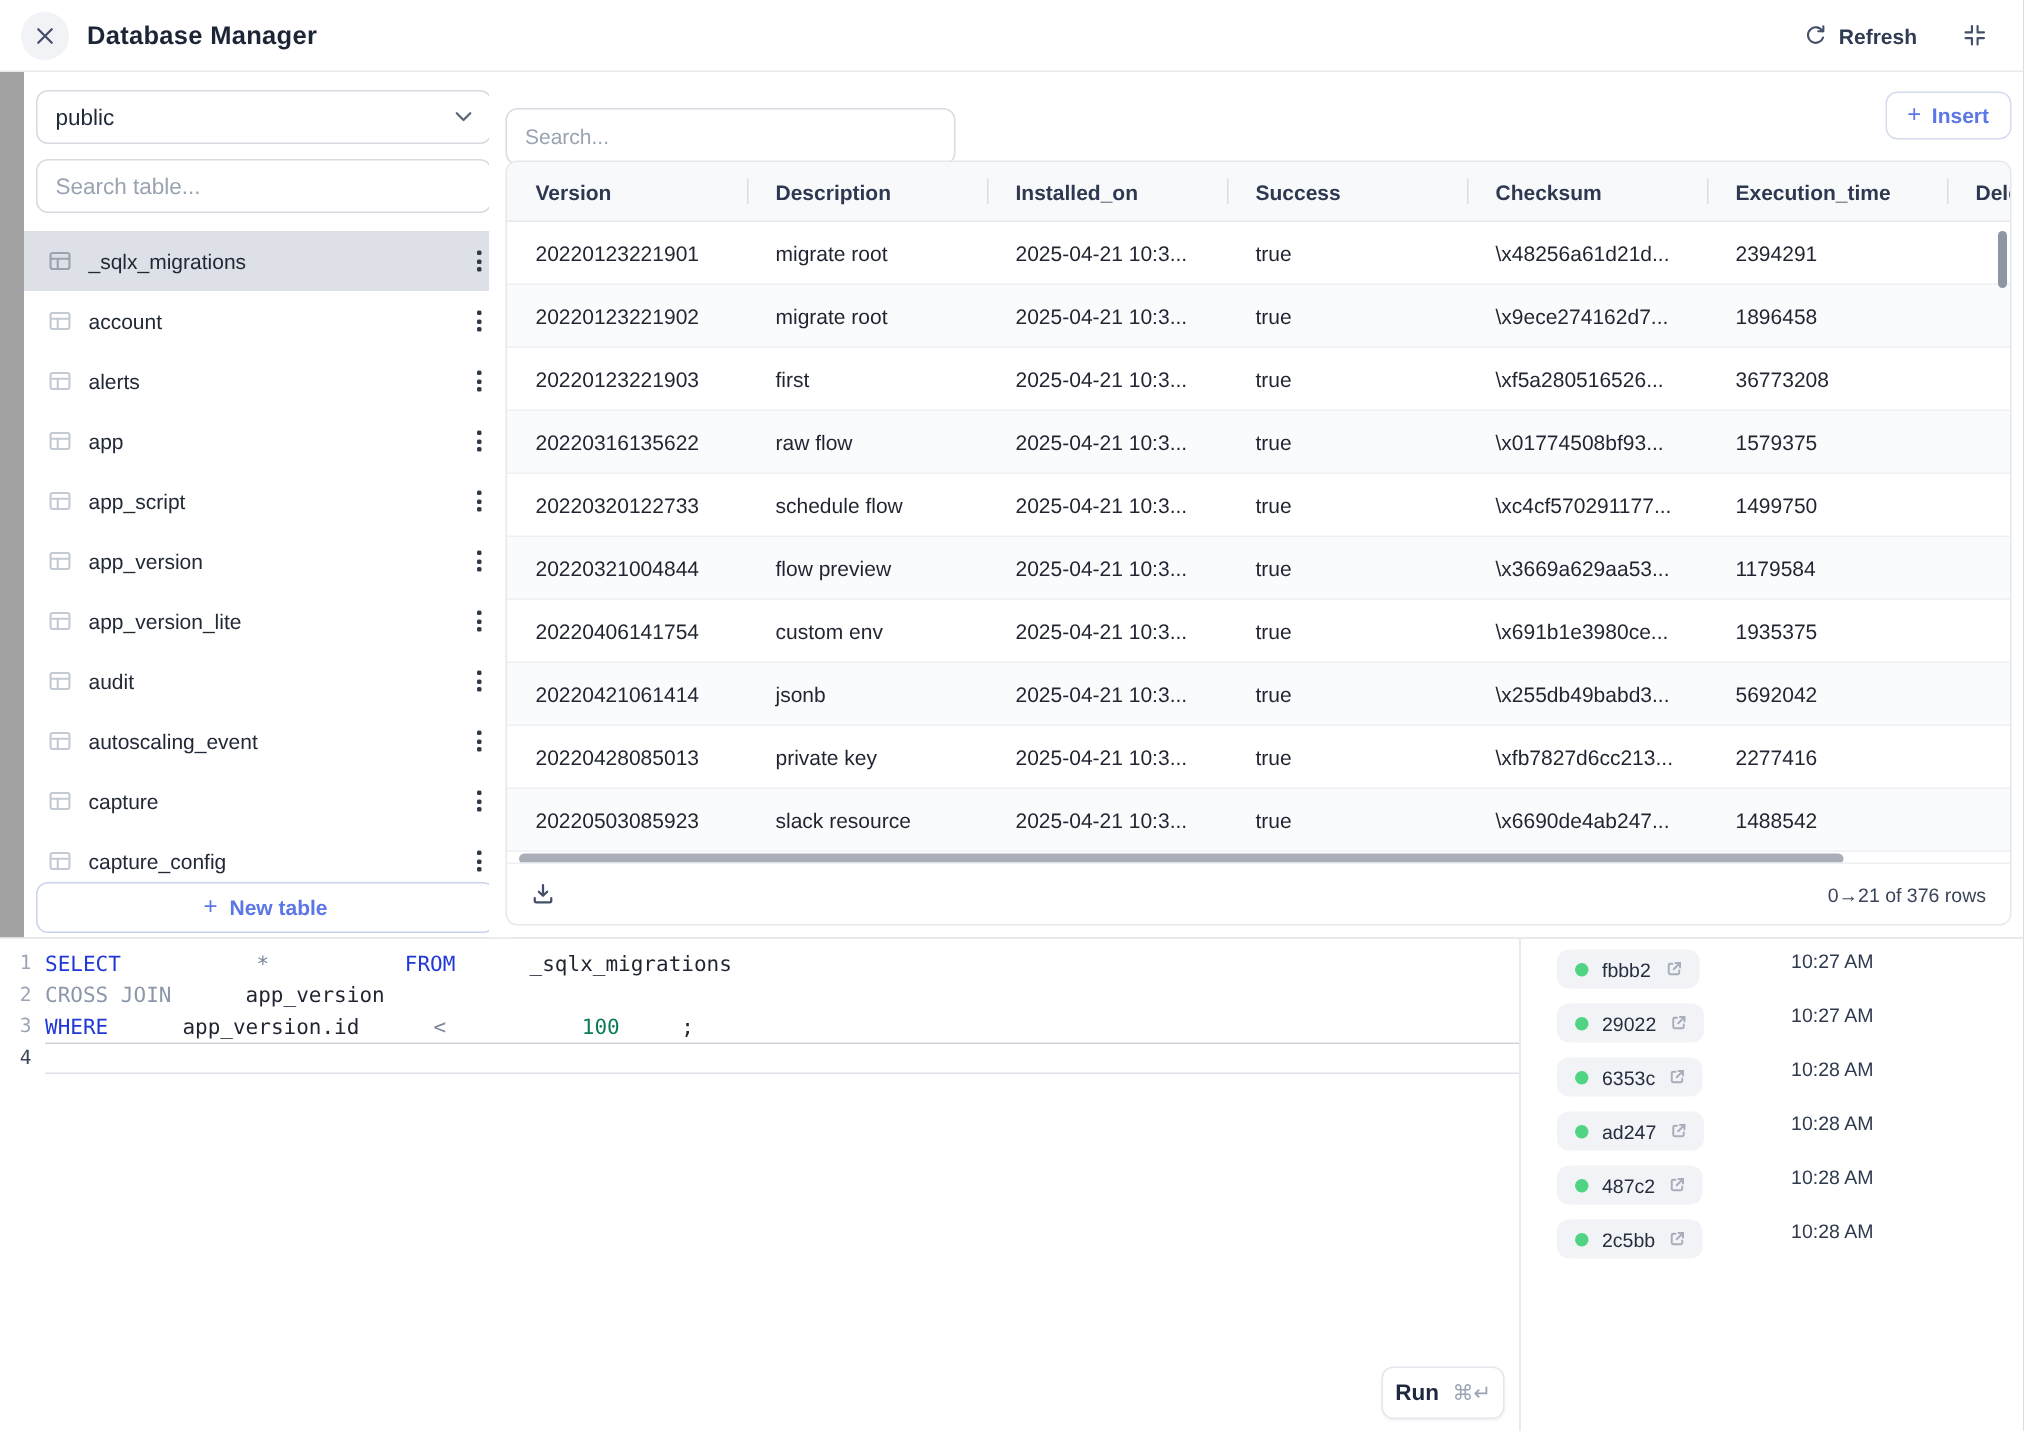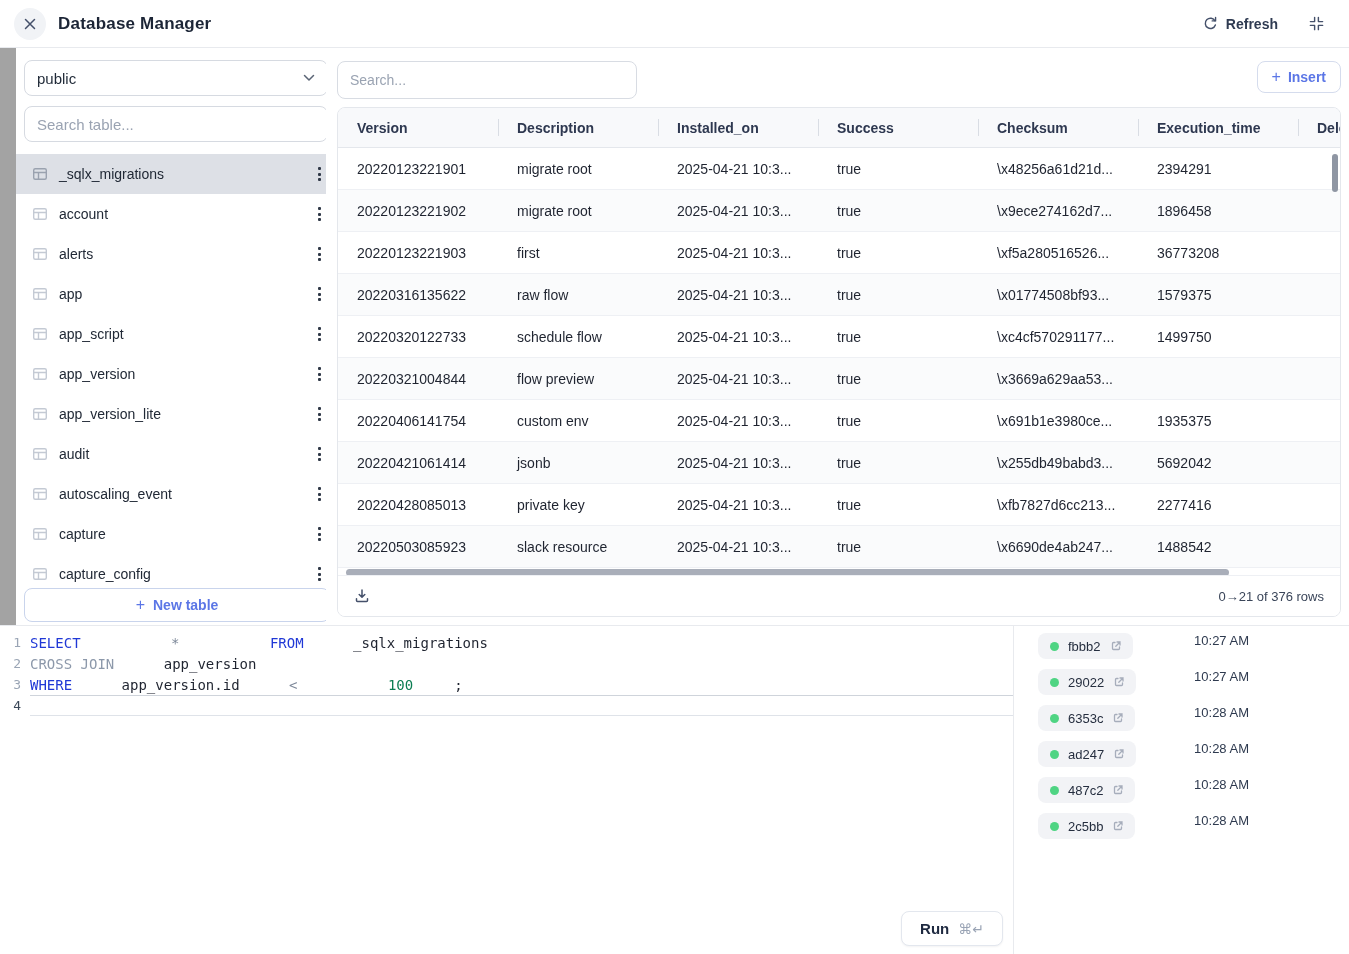--- a/index.html
+++ b/index.html
@@ -34,21 +34,21 @@
   .kebab { margin-left:auto; width:18px; height:20px; display:flex; flex-direction:column; align-items:center; justify-content:center; gap:2.5px; cursor:pointer; }
   .kebab i { width:3px; height:3px; background:#2f3847; border-radius:1px; display:block; }
   .side-scroll { position:absolute; right:3px; top:102px; width:6px; height:60px; border-radius:3px; background:#aab1bc; }
   .new-table-btn { position:absolute; left:8px; right:10px; bottom:3px; height:34px; border:1px solid #c9d4ec; border-radius:8px;
                    background:#fff; color:var(--accent,#5b76e6); font-weight:600; font-size:14px;
                    display:flex; align-items:center; justify-content:center; gap:8px; cursor:pointer; }
   .plus { font-size:16px; font-weight:400; }
 
   
   .main { position:absolute; left:326px; top:48px; right:0; height:577px; background:#fff; }
-  .main-search { position:absolute; left:11px; top:13px; width:300px; height:38px; border:1px solid #d8dce3; border-radius:8px;
+  .main-search { position:absolute; left:11px; top:24px; width:300px; height:38px; border:1px solid #d8dce3; border-radius:8px;
                  padding:0 12px; font-size:14px; color:#1f2937; outline:none; font-family:inherit; }
   .main-search::placeholder { color:#9aa3b2; }
   .insert-btn { position:absolute; right:8px; top:13px; height:32px; padding:0 14px; border:1px solid #d5dced; border-radius:8px;
                 background:#fff; color:var(--accent,#5b76e6); font-weight:600; font-size:14px;
                 display:flex; align-items:center; gap:7px; cursor:pointer; }
   .grid { position:absolute; left:11px; right:8px; top:59px; height:510px; border:1px solid #e4e7ec; border-radius:8px;
           overflow:hidden; background:#fff; }
   .grid-head { display:flex; height:40px; background:#f8f9fb; border-bottom:1px solid #e4e7ec; width:1120px; }
   .th { flex:0 0 160px; display:flex; align-items:center; padding-left:19px; font-size:14px; font-weight:700; color:#2e3850; position:relative; }
   .th + .th::before { content:''; position:absolute; left:0; top:11px; bottom:11px; width:1px; background:#d9dde4; }
@@ -64,21 +64,21 @@
 
   
   .editor { position:absolute; left:0; top:625px; width:1013px; bottom:0; border-top:1px solid #e8eaee; background:#fff;
             font-family:"DejaVu Sans Mono", monospace; }
   .editor-lines { padding-top:6px; }
   .code-line { display:flex; height:21px; }
   .gutter { flex:0 0 30px; text-align:right; padding-right:9px; color:#9aa5b5; font-size:13px; line-height:21px; }
   .code { flex:1; font-size:14px; line-height:20px; white-space:pre; display:flex; align-items:center;gap:41px; }
   .code-line.active .gutter { color:#3c4859; }
   .code-line.active .code { border-top:1px solid #cfd4db; border-bottom:1px solid #dfe3e9; }
-  .run-btn { position:absolute; right:10px; bottom:8px; height:35px; padding:0 18px; display:flex; align-items:center; gap:9px;
+  .run-btn { position:absolute; right:10px; bottom:8px; height:35px; padding:0 8px; display:flex; align-items:center; gap:9px;
              border:1px solid #e3e7ee; border-radius:8px; background:#fff; box-shadow:0 1px 2px rgba(16,24,40,.05);
              cursor:pointer; font-family:"Liberation Sans", sans-serif; }
   .run-label { font-weight:700; font-size:15px; color:#1e2940; }
   .run-shortcut { color:#9aa4b5; font-size:14px; font-family:"DejaVu Sans", sans-serif; }
 
   
   .history { position:absolute; left:1013px; top:625px; right:0; bottom:0; border-top:1px solid #e8eaee;
              border-left:1px solid #e8eaee; background:#fff; padding-top:7px; }
   .hist-row { height:36px; display:flex; padding-left:24px; }
   .chip { display:flex; align-items:center; gap:9px; background:#f2f3f6; border-radius:8px; height:26px; padding:0 11px 0 12px; cursor:pointer; }
@@ -324,20 +324,21 @@
             <div class="td">\xc4cf570291177...</div>
             <div class="td">1499750</div>
             <div class="td"></div>
           </div>
           <div class="tr">
             <div class="td">20220321004844</div>
             <div class="td">flow preview</div>
             <div class="td">2025-04-21 10:3...</div>
             <div class="td">true</div>
             <div class="td">\x3669a629aa53...</div>
+            <div class="td">1179584</div>
             <div class="td"></div>
           </div>
           <div class="tr">
             <div class="td">20220406141754</div>
             <div class="td">custom env</div>
             <div class="td">2025-04-21 10:3...</div>
             <div class="td">true</div>
             <div class="td">\x691b1e3980ce...</div>
             <div class="td">1935375</div>
             <div class="td"></div>

